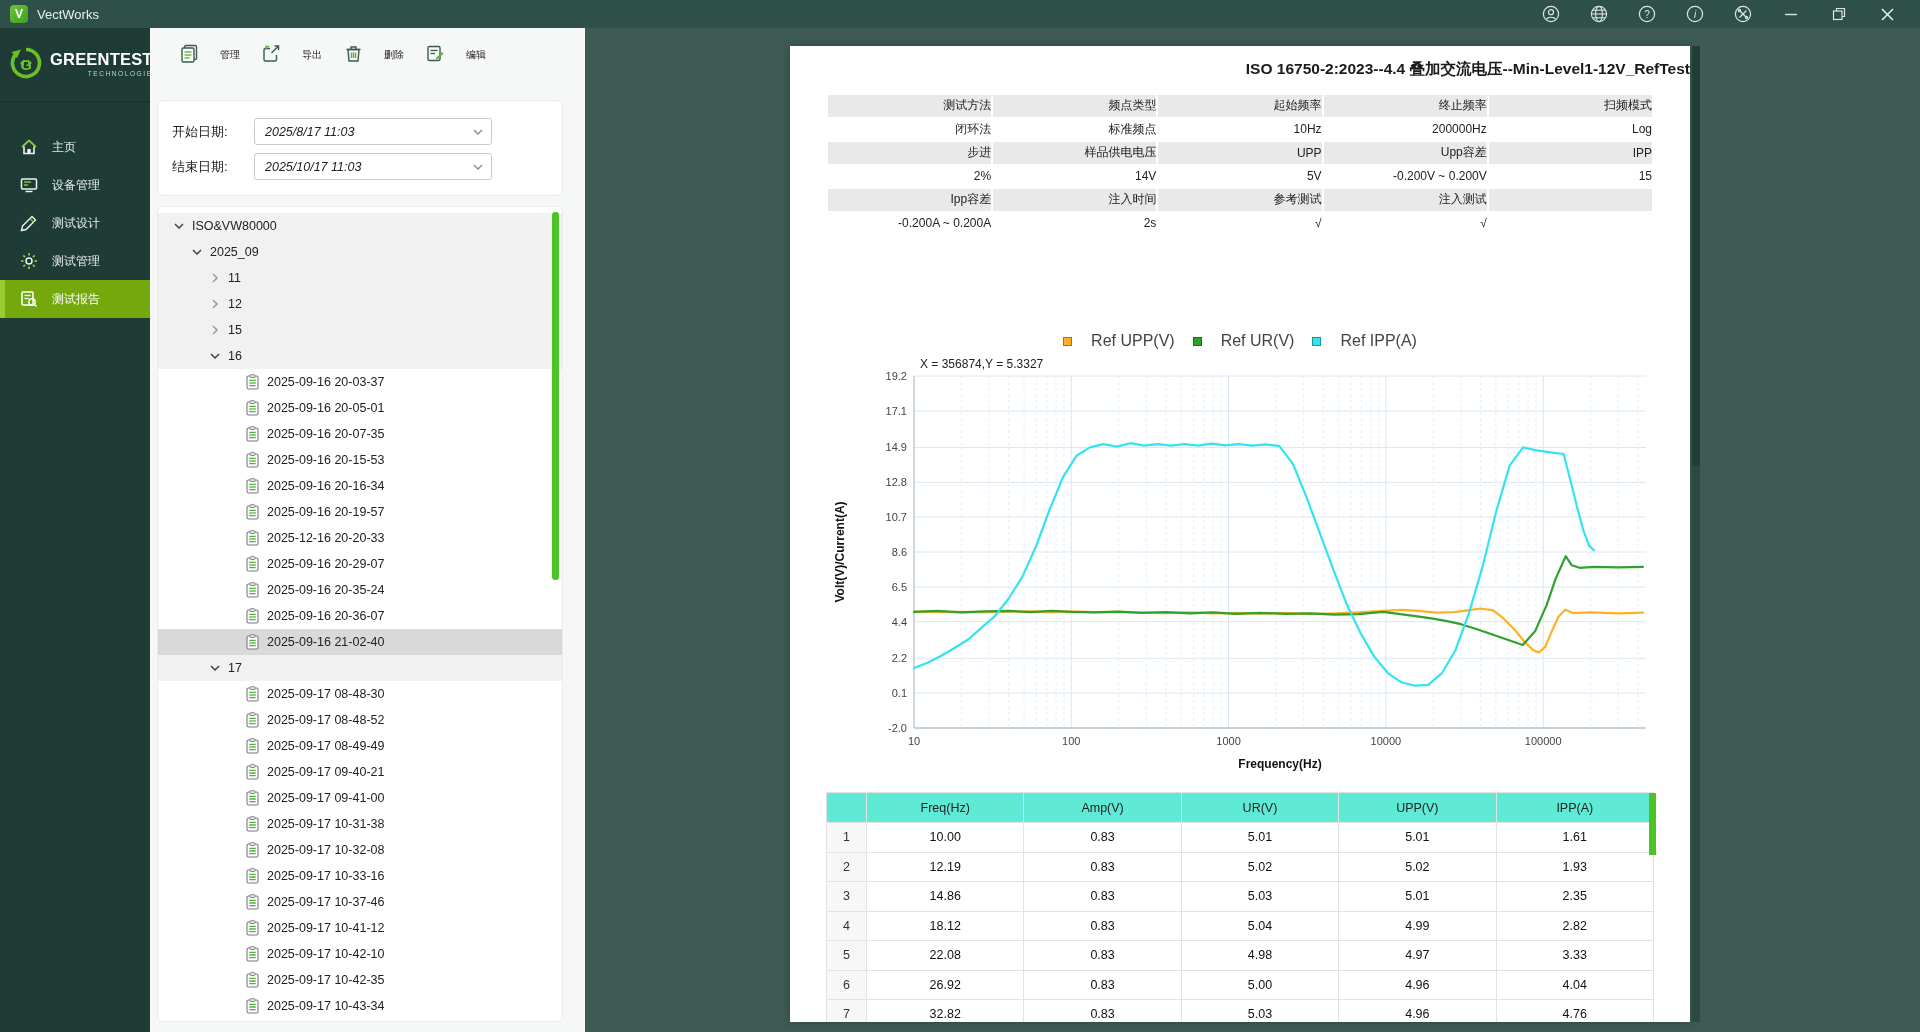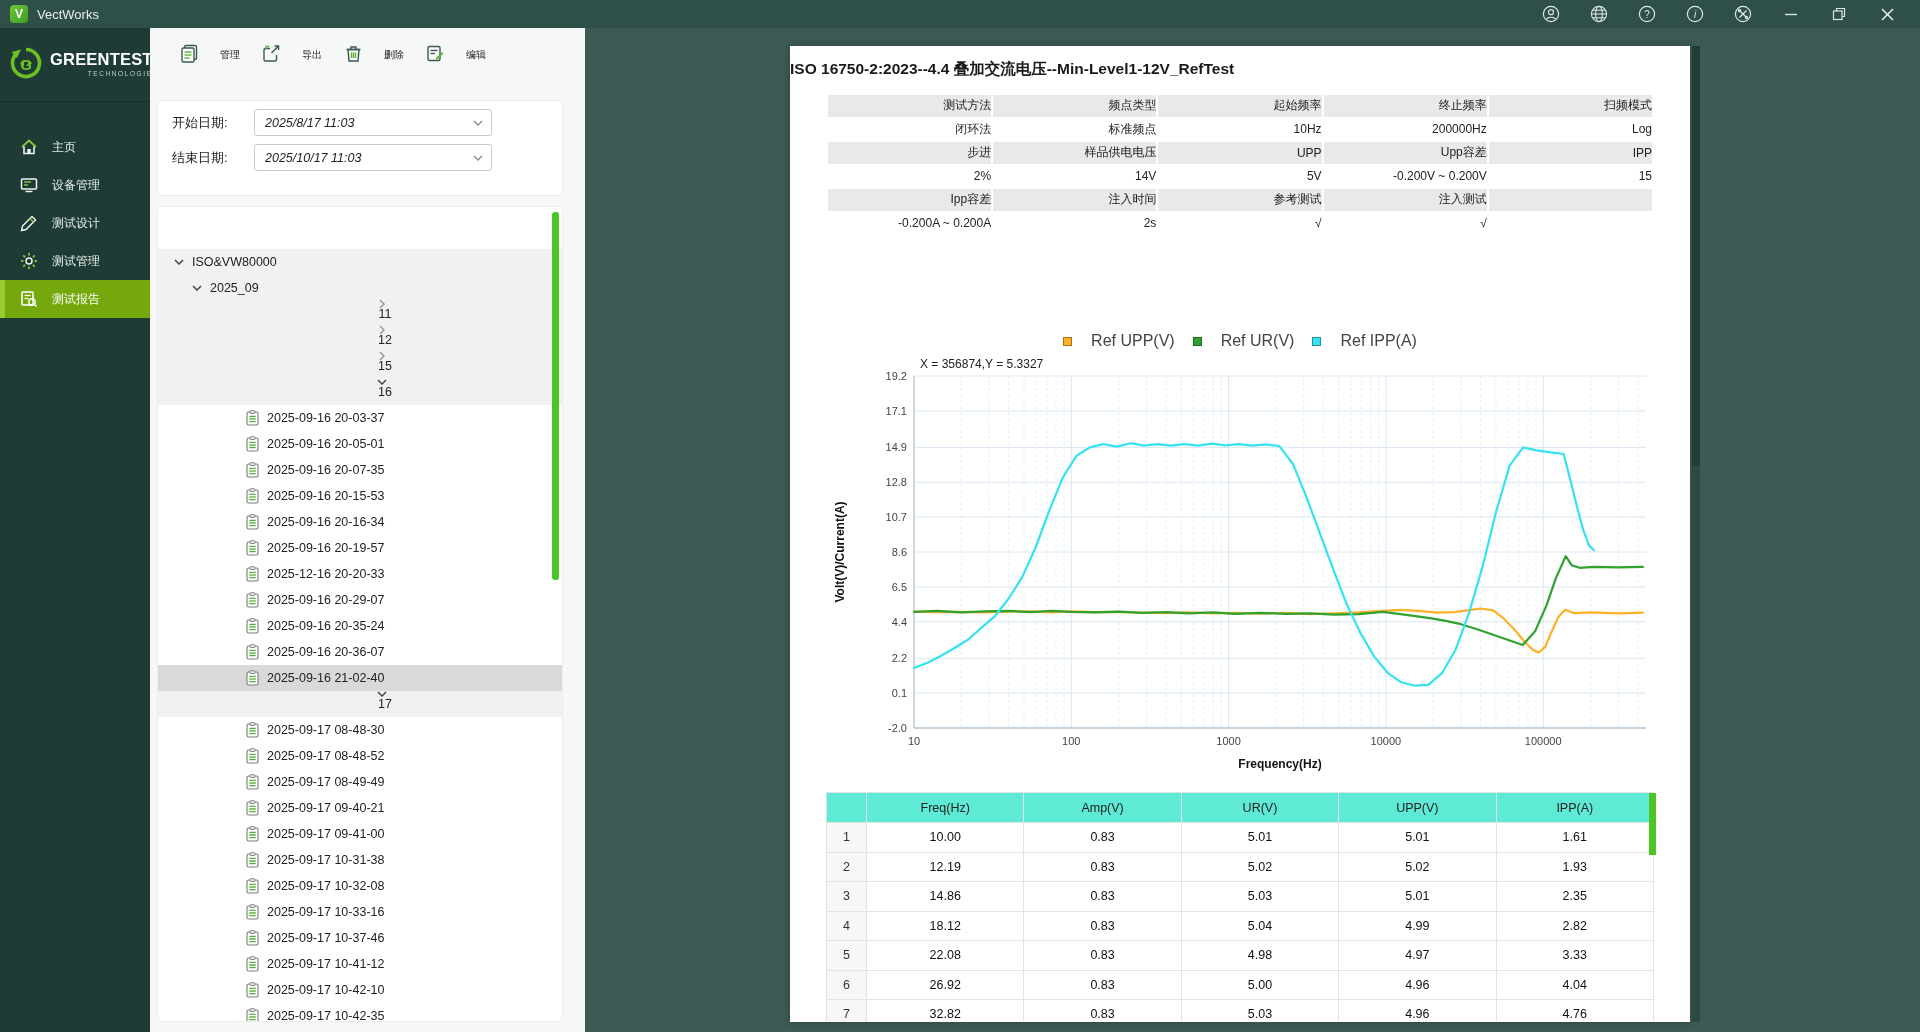--- a/index.html
+++ b/index.html
@@ -34,43 +34,43 @@
   .nav-item.active::before { content:""; position:absolute; left:0; top:0; width:5px; height:100%; background:#9ccd2f; }
   .nav-ico { width:19px; height:19px; display:flex; align-items:center; justify-content:center; }
 
   
   .panel { position:absolute; left:150px; top:28px; width:435px; height:1004px; background:#f6f7f7; }
   .toolbar { position:absolute; left:30px; top:16px; display:flex; gap:22px; align-items:center; }
   .tool-btn { display:flex; align-items:center; gap:21px; font-size:10px; color:#222; cursor:default; }
   .card { position:absolute; left:7px; width:406px; background:#fff; border:1px solid #ececec; border-radius:6px; }
   .date-card { top:72px; height:96px; }
   .date-row { display:flex; align-items:center; margin:0 0 0 14px; }
-  .date-row.first { margin-top:8px; }
+  .date-row.first { margin-top:17px; }
   .date-row.second { margin-top:8px; }
   .date-label { font-size:13px; color:#222; width:82px; }
   .date-input { width:238px; height:27px; border:1px solid #c9c9c9; border-radius:3px; background:#fff;
     display:flex; align-items:center; justify-content:space-between; padding:0 8px 0 10px; font-size:12.5px; color:#222;font-style:italic; }
   .tree-card { top:178px; height:816px; overflow:hidden; padding-top:6px; position:absolute; }
   .tree-row { height:26px; display:flex; align-items:center; font-size:12.5px; color:#222; cursor:default; }
   .tree-row.branch { background:#f1f1f1; }
   .tree-row.selected { background:#d9d9d9; }
-  .lvl-0 { padding-left:14px;margin-top:36px; } .lvl-1 { padding-left:32px; }
-  .lvl-2 { padding-left:50px;flex-direction:column; } .lvl-3 { padding-left:88px; }
+  .lvl-0 { padding-left:14px; } .lvl-1 { padding-left:32px; }
+  .lvl-2 { padding-left:50px; } .lvl-3 { padding-left:88px; }
   .chevron { width:14px; display:flex; justify-content:center; margin-right:6px; color:#444; }
   .collapsed .chevron { transform:rotate(-90deg); color:#999; }
   .doc-ico { width:14px; margin-right:7px; display:flex; }
   .tree-scrollbar { position:absolute; right:3px; top:5px; width:7px; height:368px; background:#4cc425; border-radius:3px; }
 
   
   .viewer { position:absolute; left:585px; top:28px; width:1335px; height:1004px; background:#3e5a54; }
   .page { position:absolute; left:205px; top:18px; width:900px; height:976px; background:#fff;
     box-shadow:0 0 8px rgba(0,0,0,.25); overflow:hidden; }
   .page-scrollbar { position:absolute; left:1107px; top:18px; width:8px; height:976px; background:#2c4a43; }
   .page-scroll-thumb { width:8px; height:420px; background:#223c36; }
-  .report-title { margin-top:13px; text-align:left; font-size:15.5px; font-weight:600; color:#1a1a1a; }
+  .report-title { margin-top:13px; text-align:right; font-size:15.5px; font-weight:600; color:#1a1a1a; }
 
   table { border-collapse:collapse; }
   .param-table { width:828px; margin:13px auto 0 auto; table-layout:fixed; }
   .param-table td { height:23.5px; text-align:right; font-size:12px; color:#222; background:#fff; border:2px solid #fff; }
   .param-table tr.hdr td { background:#e9e9e9; }
 
   .chart-block { margin-top:96px; }
   .legend { display:flex; justify-content:center; gap:18px; height:18px; align-items:center; }
   .legend-item { display:flex; align-items:center; gap:19px; font-size:16px; color:#444; cursor:default; }
   .swatch { width:9px; height:9px; border:1px solid rgba(0,0,0,.35); display:inline-block; }

